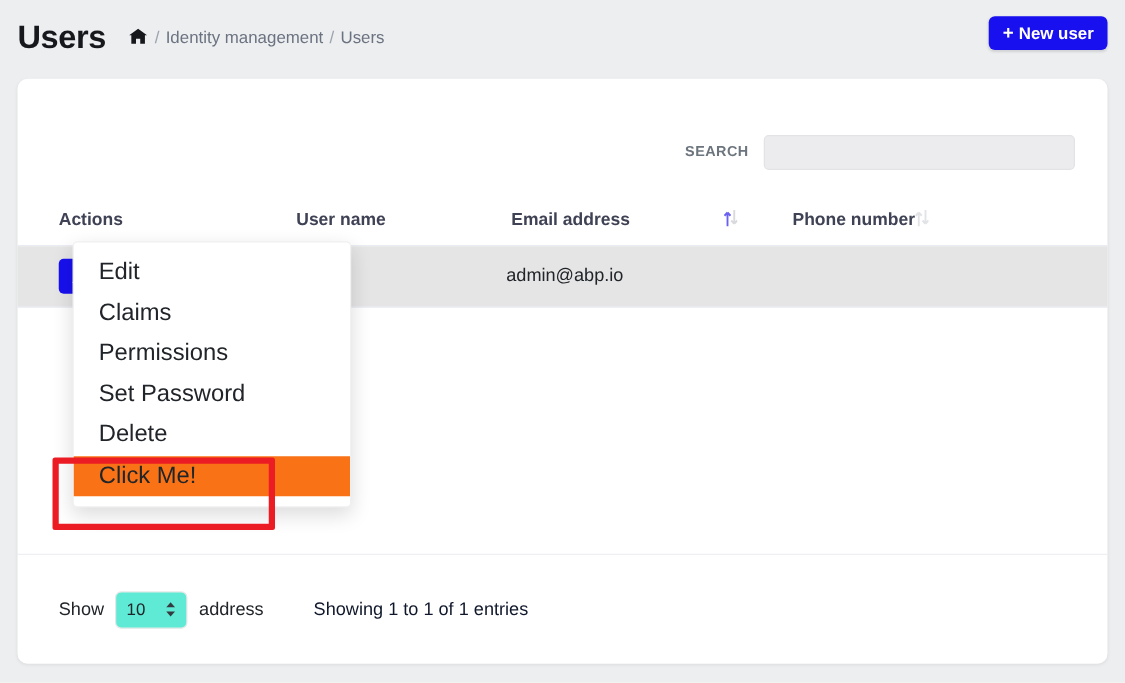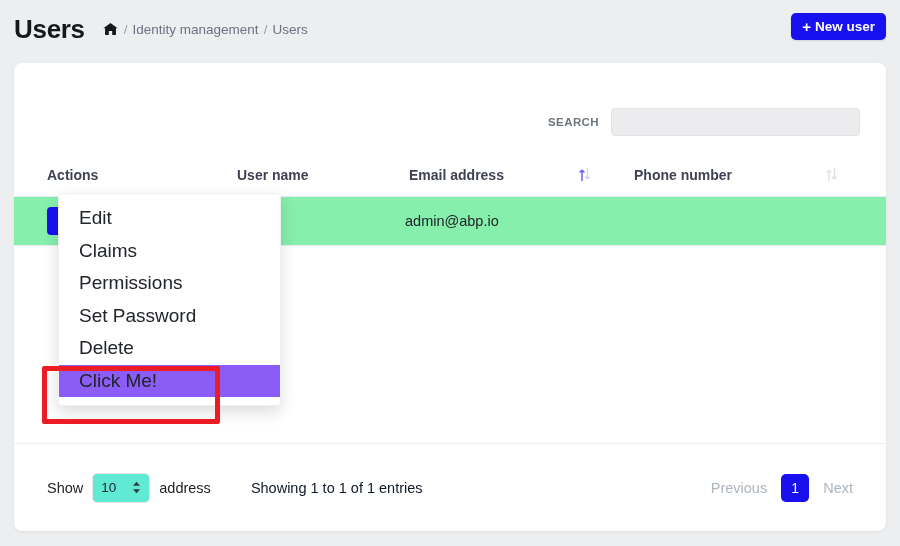--- a/index.html
+++ b/index.html
@@ -69,28 +69,28 @@
     display: flex; align-items: center; height: 44px;
     border-bottom: 1px solid #e9ecf2; padding: 0 0 0 33px;
   }
   .t-head .th {
     font-size: 14px; font-weight: bold; color: #3f4254;
     display: flex; align-items: center;
   }
   .th-actions { width: 190px; }
   .th-username { width: 172px; }
   .th-email { width: 225px; justify-content: space-between; padding-right: 44px; }
-  .th-phone  { width: 230px; justify-content: space-between; padding-right: 27px; }
+  .th-phone  { width: 230px; justify-content: flex-start; padding-right: 27px; }
 
   .sort-icon { display: inline-flex; align-items: flex-end; gap: 1px; }
   .sort-icon svg { display: block; }
 
   .t-row {
     display: flex; align-items: center; height: 49px;
-    background: #86efac; border-bottom: 1px solid #e9ecf2;
+    background: #e5e5e5; border-bottom: 1px solid #e9ecf2;
     padding: 0 0 0 33px;
   }
   .t-row .td { font-size: 14.5px; color: #212529; }
   .td-actions { width: 190px; }
   .td-username { width: 168px; }
   .td-email { width: 225px; }
   .td-phone { width: 230px; }
 
   .actions-btn {
     display: inline-flex; align-items: center; gap: 5px;
@@ -131,21 +131,21 @@
     width: 223px; background: #fff;
     border: 1px solid #f0f0f1; border-radius: 4px;
     box-shadow: 0 6px 16px rgba(0,0,0,.14);
     padding: 8px 0; z-index: 40;
   }
   .menu-item {
     height: 32.5px; display: flex; align-items: center;
     padding: 0 20px; font-size: 19px; color: #212529;
     cursor: pointer; white-space: nowrap;
   }
-  .menu-item.active { background: #8b5cf6; }
+  .menu-item.active { background: #f97316; }
 
   
   .annotation-box {
     position: absolute; left: 42px; top: 366px;
     width: 178px; height: 58px;
     border: 5px solid #ec1c24; border-radius: 2px;
     z-index: 60; pointer-events: none;
   }
 </style>
 </head>
@@ -226,25 +226,20 @@
           <span class="stepper">
             <svg width="9" height="13" viewBox="0 0 9 13" fill="#343a40">
               <path d="M4.5 0.8 L8 4.8 L1 4.8 Z"></path>
               <path d="M4.5 12.2 L1 8.2 L8 8.2 Z"></path>
             </svg>
           </span>
         </div>
         <span>address</span>
       </div>
       <div class="showing-info">Showing 1 to 1 of 1 entries</div>
-      <div class="pagination">
-        <span class="page-link">Previous</span>
-        <span class="page-num">1</span>
-        <span class="page-link">Next</span>
-      </div>
     </div>
 
   </div>
 
   <div class="dropdown-menu">
     <div class="menu-item">Edit</div>
     <div class="menu-item">Claims</div>
     <div class="menu-item">Permissions</div>
     <div class="menu-item">Set Password</div>
     <div class="menu-item">Delete</div>

